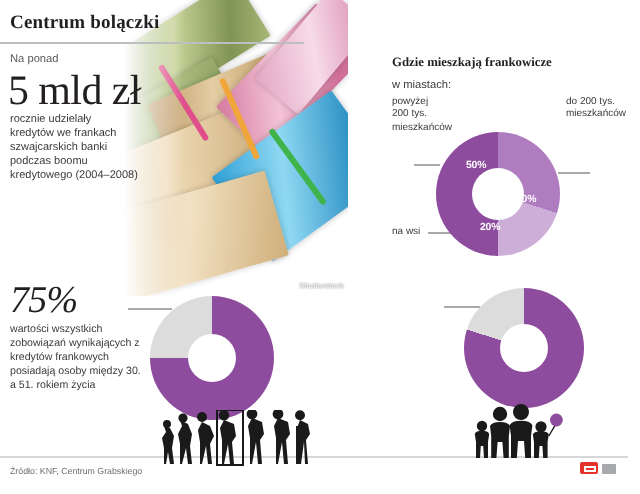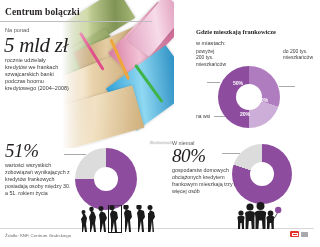--- a/index.html
+++ b/index.html
@@ -23,21 +23,21 @@
     position:absolute;left:0;top:21px;width:152px;height:1px;
     background:#bcbec0;z-index:6;
   }
 
   
   .lead{position:absolute;left:5px;top:26px;width:70px;z-index:6;}
   .lead-kicker{font-size:5.6px;color:#58595b;line-height:8px;}
   .lead-big{
     font-family:"Liberation Serif", serif;
     font-size:21px;line-height:21px;letter-spacing:-.3px;
-    font-style:italic;font-weight:normal;color:#231f20;
+    font-weight:normal;color:#231f20;
     margin:1px 0 1px -1px;
   }
   .lead-body{font-size:5.5px;line-height:7.1px;color:#3b3b3d;width:64px;}
 
   
   .photo{
     position:absolute;left:62px;top:0;width:112px;height:148px;
     overflow:hidden;z-index:2;
   }
   .note{position:absolute;border-radius:1px;}
@@ -195,33 +195,28 @@
   <div class="leader" style="left:214px;top:116px;width:28px;height:.8px;"></div>
 
   <div class="donut" id="pieDonut" style="background: conic-gradient(rgb(176, 124, 192) 0deg, rgb(176, 124, 192) 108deg, rgb(205, 174, 216) 108deg, rgb(205, 174, 216) 180deg, rgb(142, 76, 158) 180deg, rgb(142, 76, 158) 360deg);">
     <div class="hole"></div>
     <div class="slice-label" style="left:15px;top:14px;">50%</div>
     <div class="slice-label" style="left:40px;top:31px;">30%</div>
     <div class="slice-label" style="left:22px;top:45px;">20%</div>
   </div>
 
   <div class="panel75">
-    <div class="big-num">51%</div>
+    <div class="big-num">75%</div>
     <div class="panel-body">wartości wszystkich zobowiązań wynikających z kredytów frankowych posiadają osoby między 30. a 51. rokiem życia</div>
   </div>
   <div class="leader" style="left:64px;top:154px;width:22px;height:.8px;"></div>
   <div class="donut" id="donut75" style="background: conic-gradient(rgb(142, 76, 158) 0deg, rgb(142, 76, 158) 270deg, rgb(220, 220, 220) 270deg, rgb(220, 220, 220) 360deg);">
     <div class="hole"></div>
   </div>
 
-  <div class="panel80">
-    <div class="kicker">W niemal</div>
-    <div class="big-num">80%</div>
-    <div class="panel-body">gospodarstw domowych obciążonych kredytem frankowym mieszkają trzy i więcej osób</div>
-  </div>
   <div class="leader" style="left:222px;top:153px;width:18px;height:.8px;"></div>
   <div class="donut" id="donut80" style="background: conic-gradient(rgb(142, 76, 158) 0deg, rgb(142, 76, 158) 288deg, rgb(220, 220, 220) 288deg, rgb(220, 220, 220) 360deg);">
     <div class="hole"></div>
   </div>
 
   <div class="evo">
     <svg viewBox="0 0 78 28" width="78" height="28">
       <g fill="#1a1a1a">
         <path d="M4 27 L4 19 L3 14 L5 11 L4 8 L7 9 L9 13 L8 19 L9 27 L7 27 L6 21 L5 27 Z"></path>
         <circle cx="5.5" cy="7" r="2"></circle>

